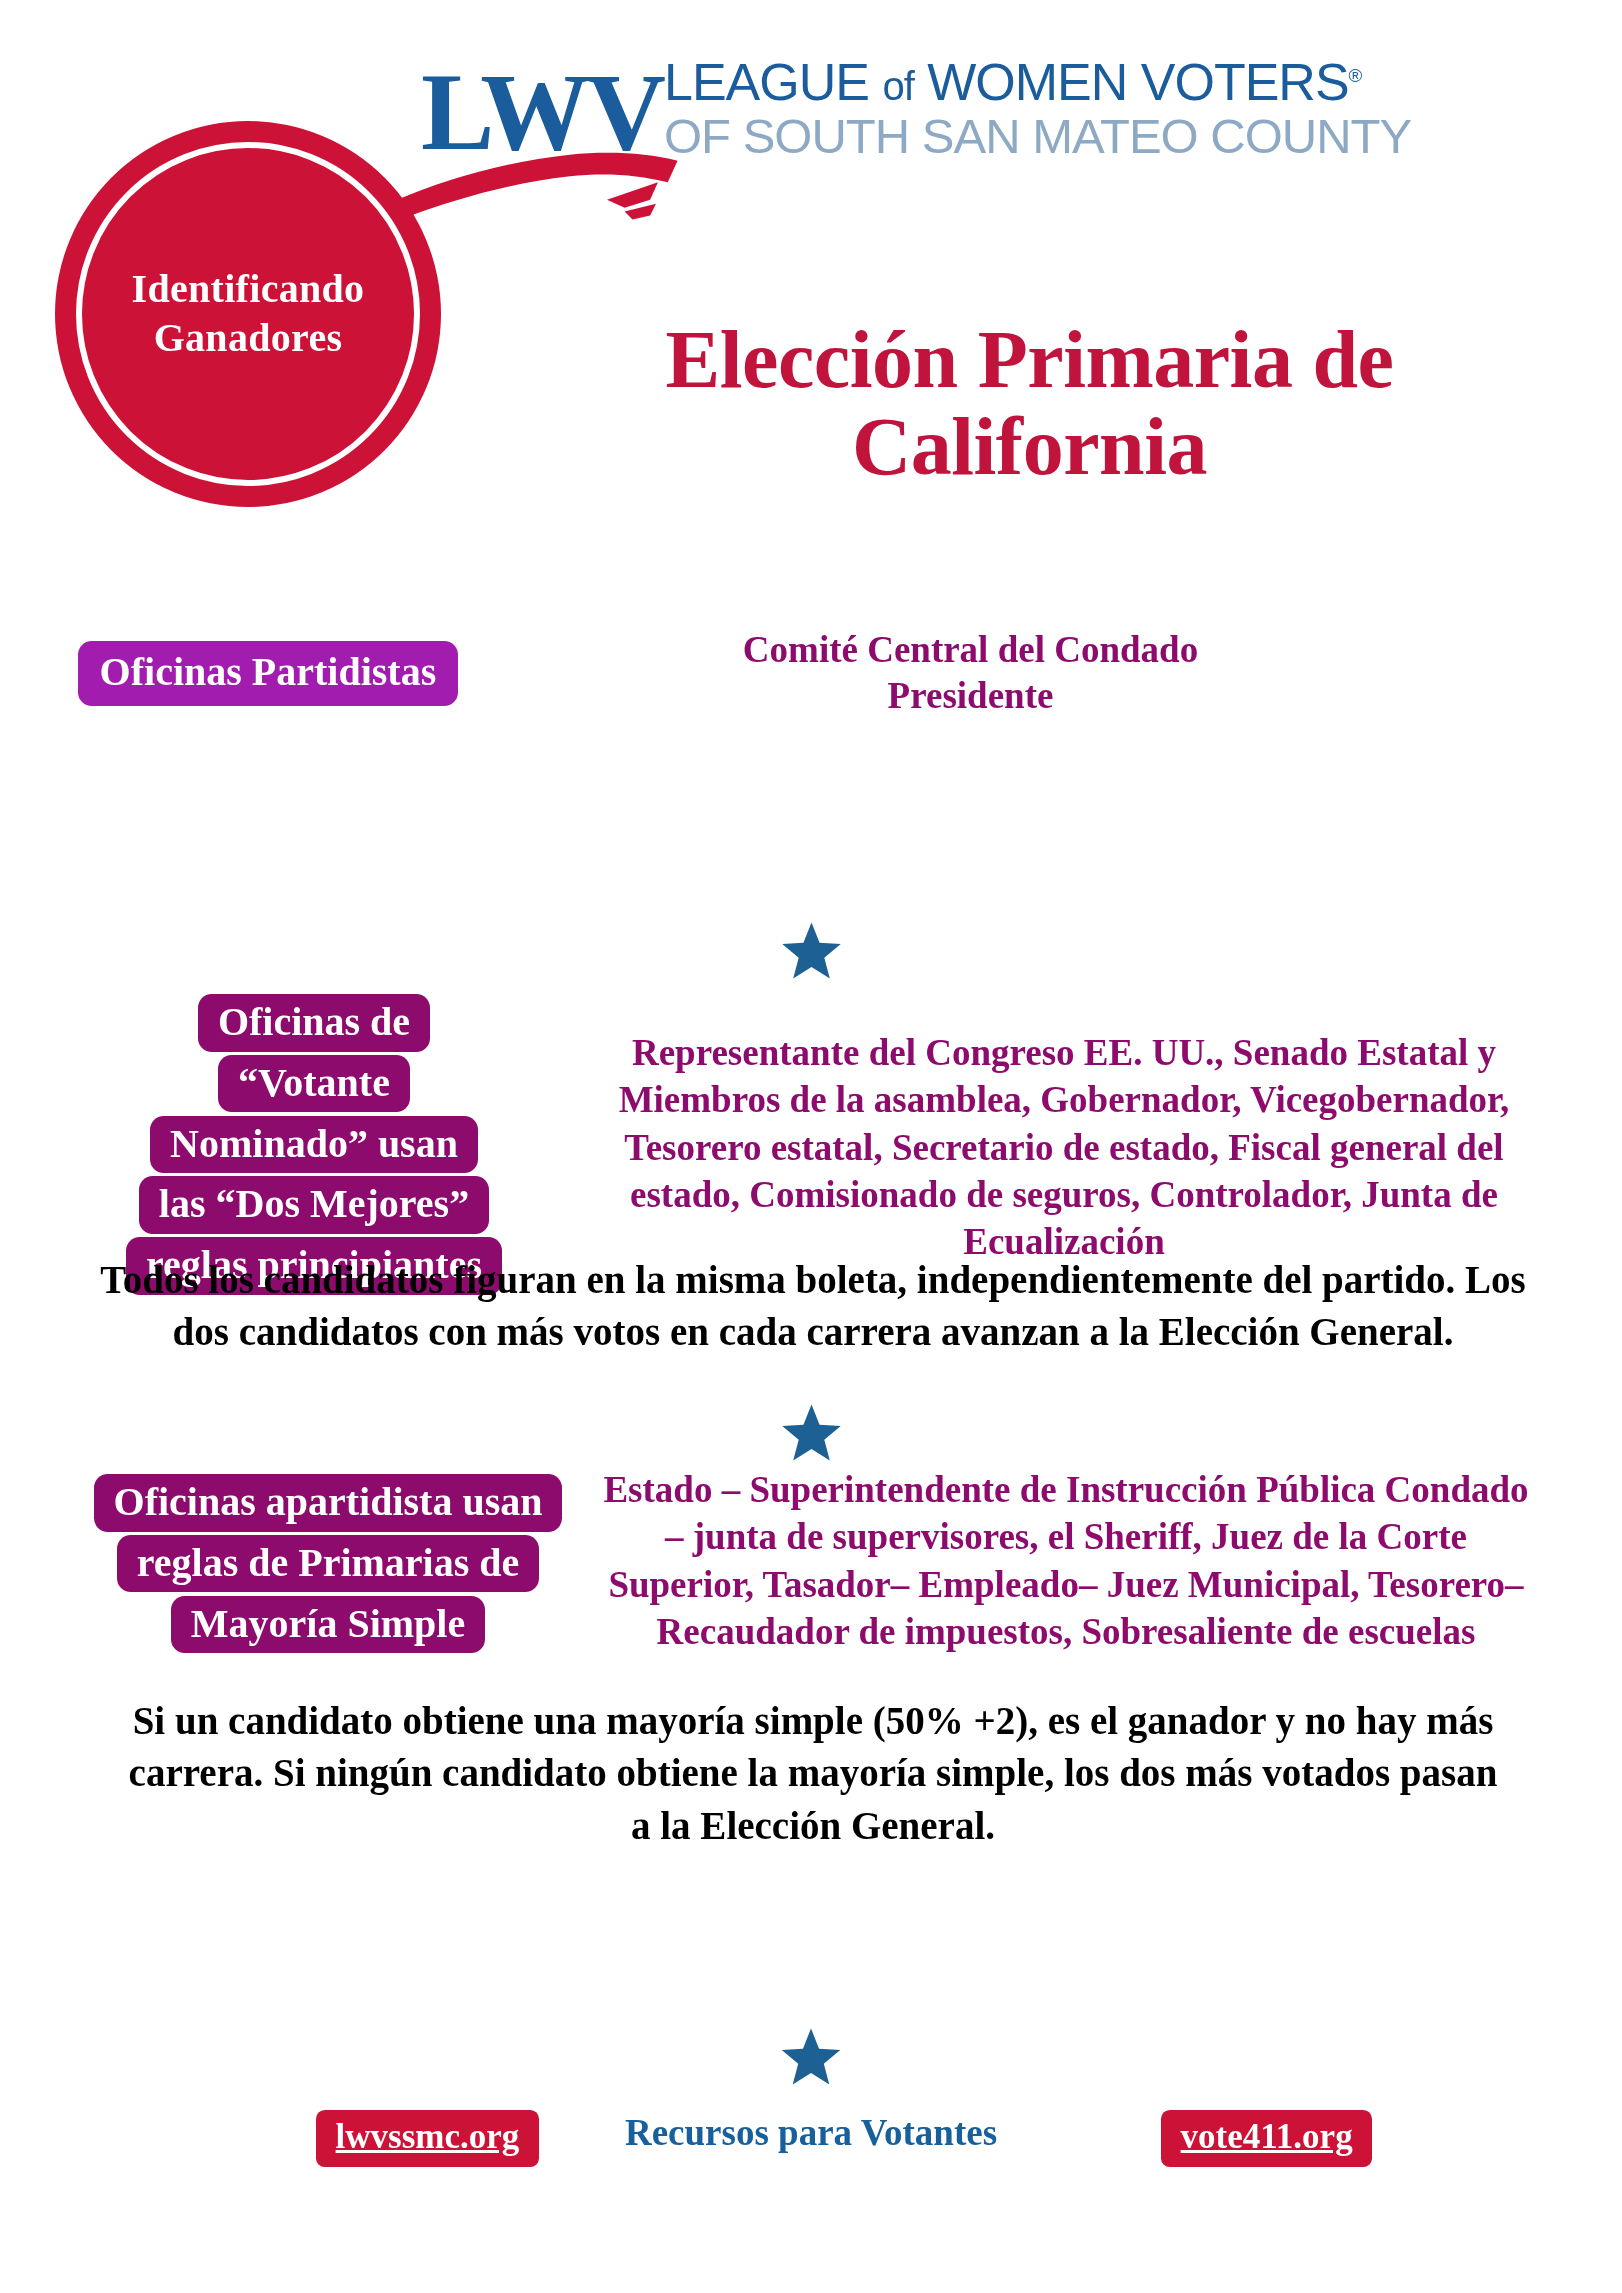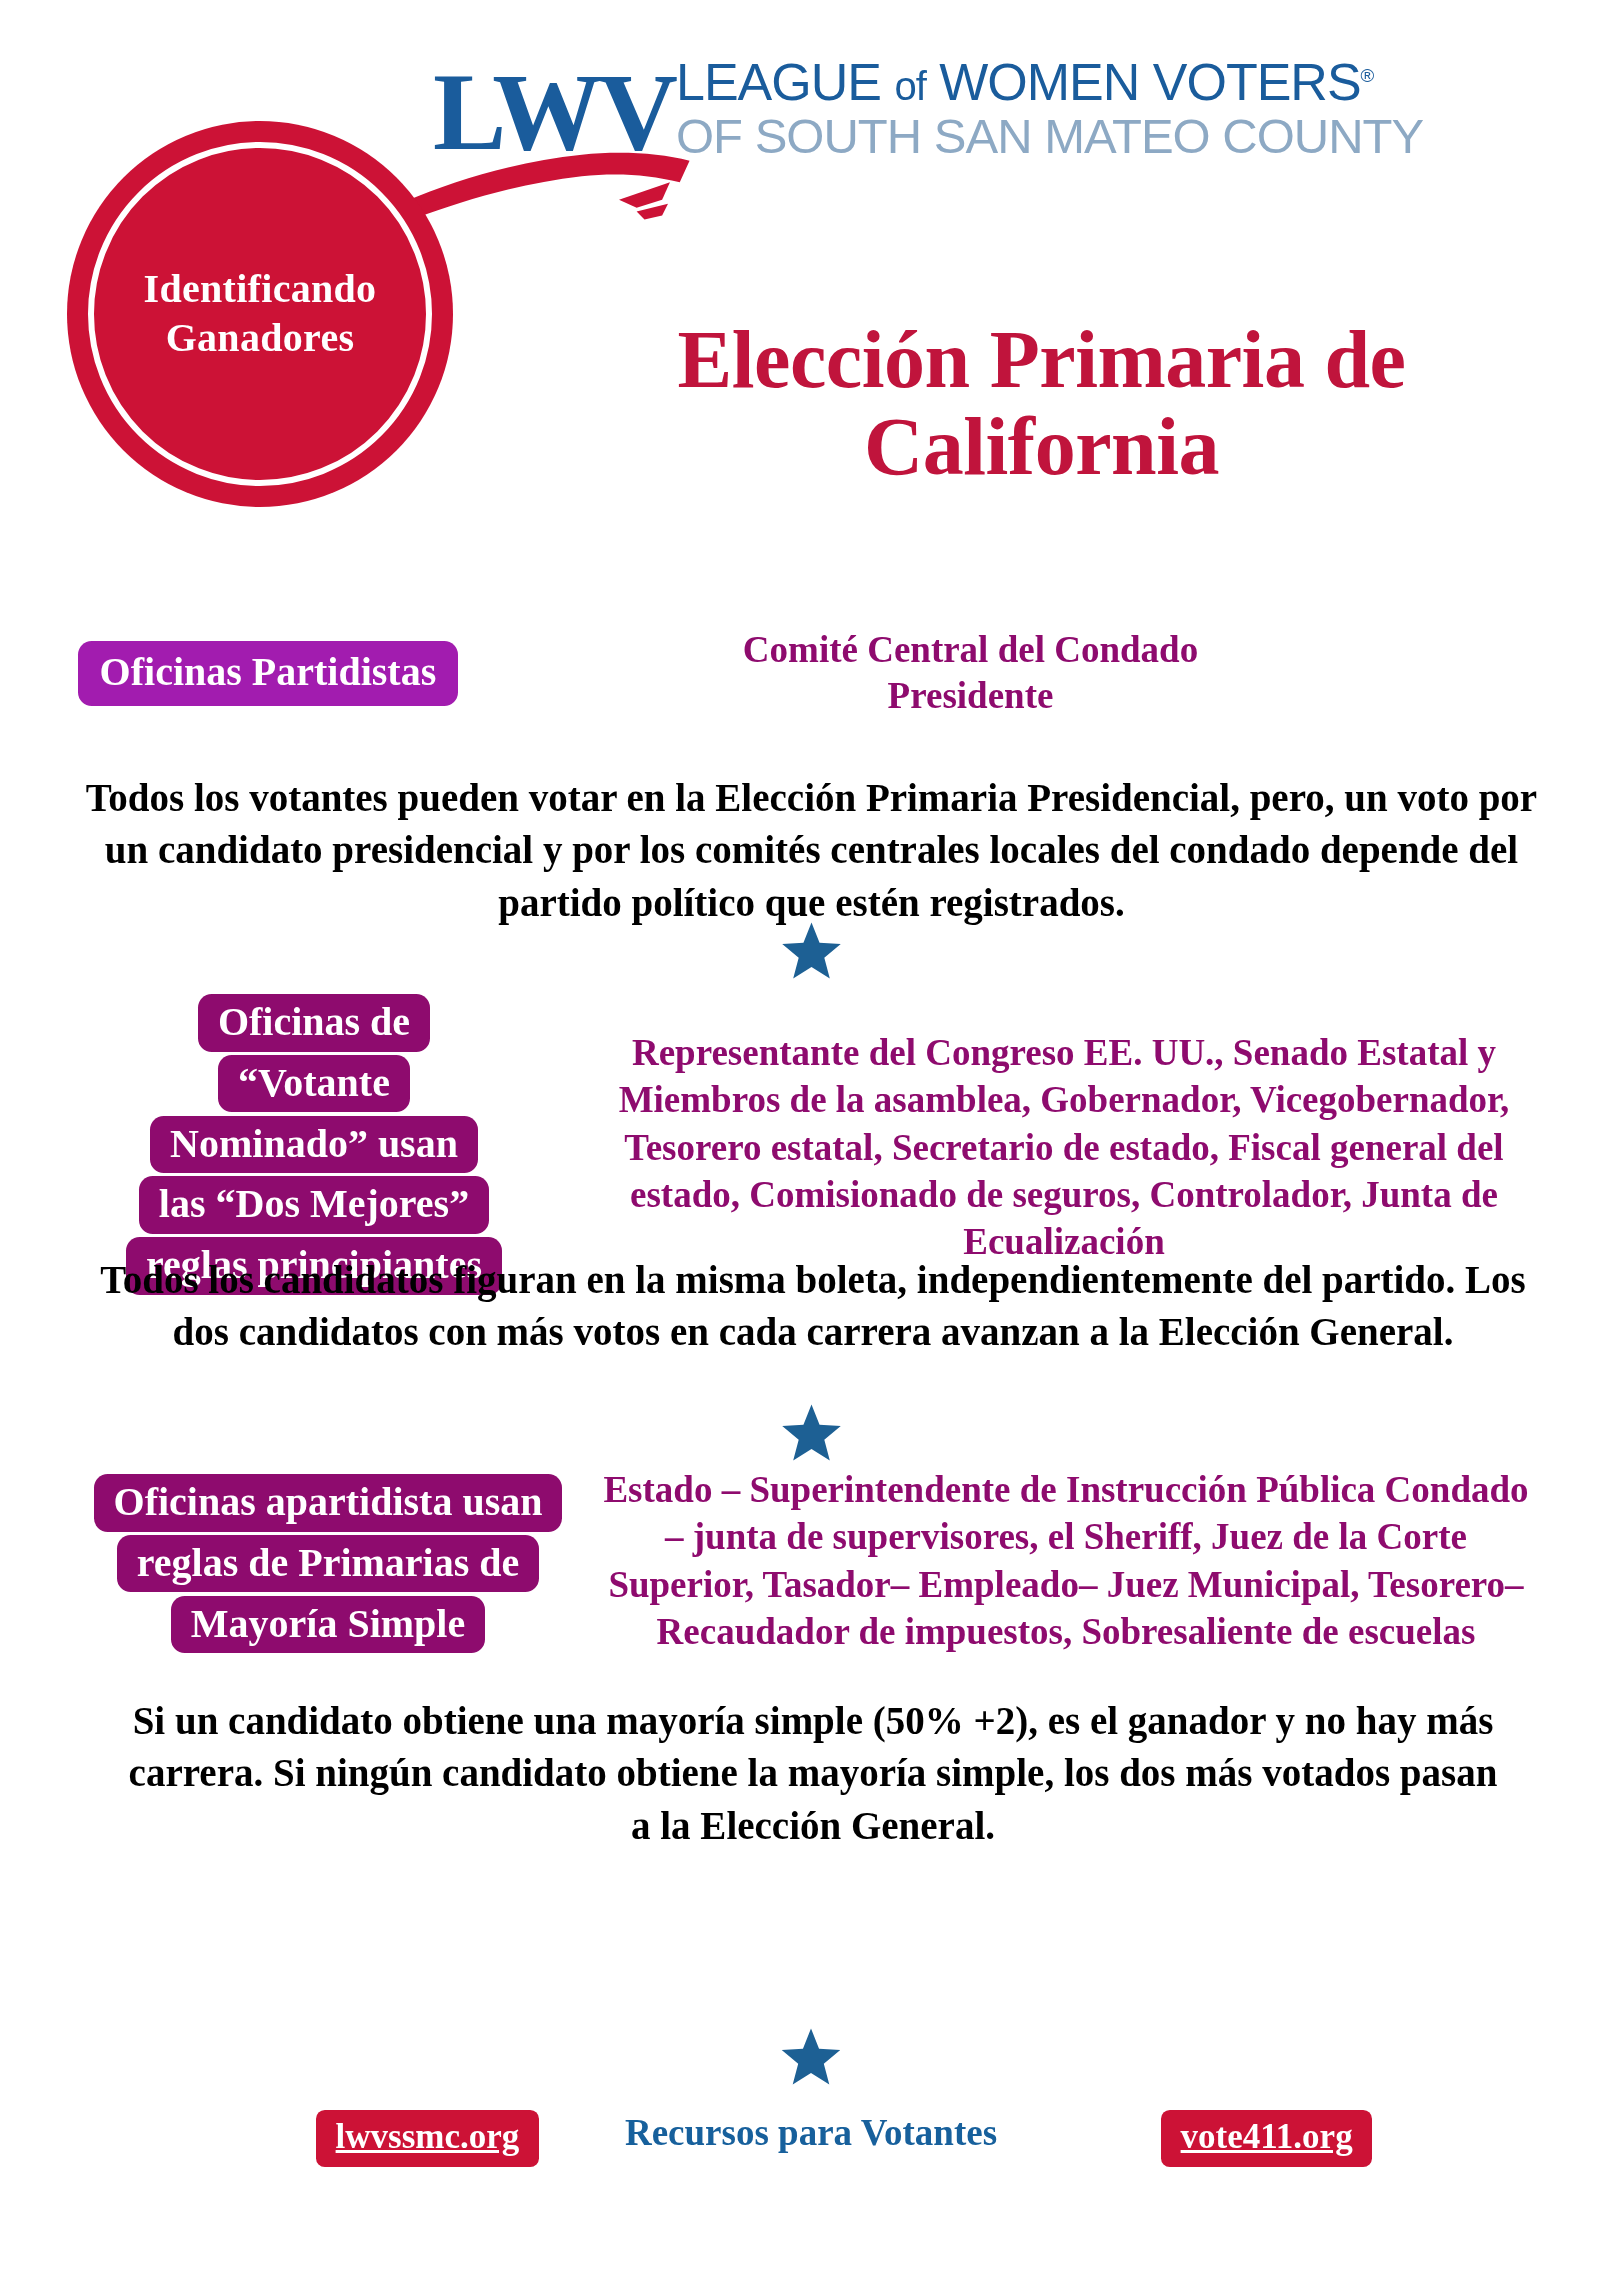--- a/index.html
+++ b/index.html
@@ -12,21 +12,20 @@
     height: 2294px;
     font-family: "Liberation Serif", serif;
     position: relative;
     overflow: hidden;
   }
 
   
   .header {
     position: relative;
     height: 284px;
-    margin-left: 12px;
   }
   .logo-wrap {
     position: absolute;
     left: 421px;
     top: 49px;
     width: 1098px;
     height: 162px;
   }
   .logo-lwv {
     position: absolute;
@@ -276,21 +275,20 @@
   <div class="row" style="height:294px;">
     <div style="position:absolute;left:78px;top:13.7px;">
       <span class="pill">Oficinas Partidistas</span>
     </div>
 
     <div class="purple-head" style="position:absolute;left:647px;top:0px;width:647px;">
       <div>Comité Central del Condado</div>
       <div>Presidente</div>
     </div>
 
-    <div class="body-para" style="position:absolute;left:69px;top:145px;width:1485px;">Todos los votantes pueden votar en la Elección Primaria Presidencial, pero, un voto por un candidato presidencial y por los comités centrales locales del condado depende del partido político que estén registrados.</div>
   </div>
 
   <div style="position:relative;height:61px;">
     <svg class="star" width="61" height="59" viewBox="0 0 50 48">
       <polygon points="25,1 31.6,17.6 49,18.6 35.5,30 40,47 25,37.5 10,47 14.5,30 1,18.6 18.4,17.6" fill="#1d6094"></polygon>
     </svg>
   </div>
 
   <div class="row" style="height:421px;">
     <div class="pill-multi" style="position:absolute;left:108px;top:9.8px;width:412px;">

